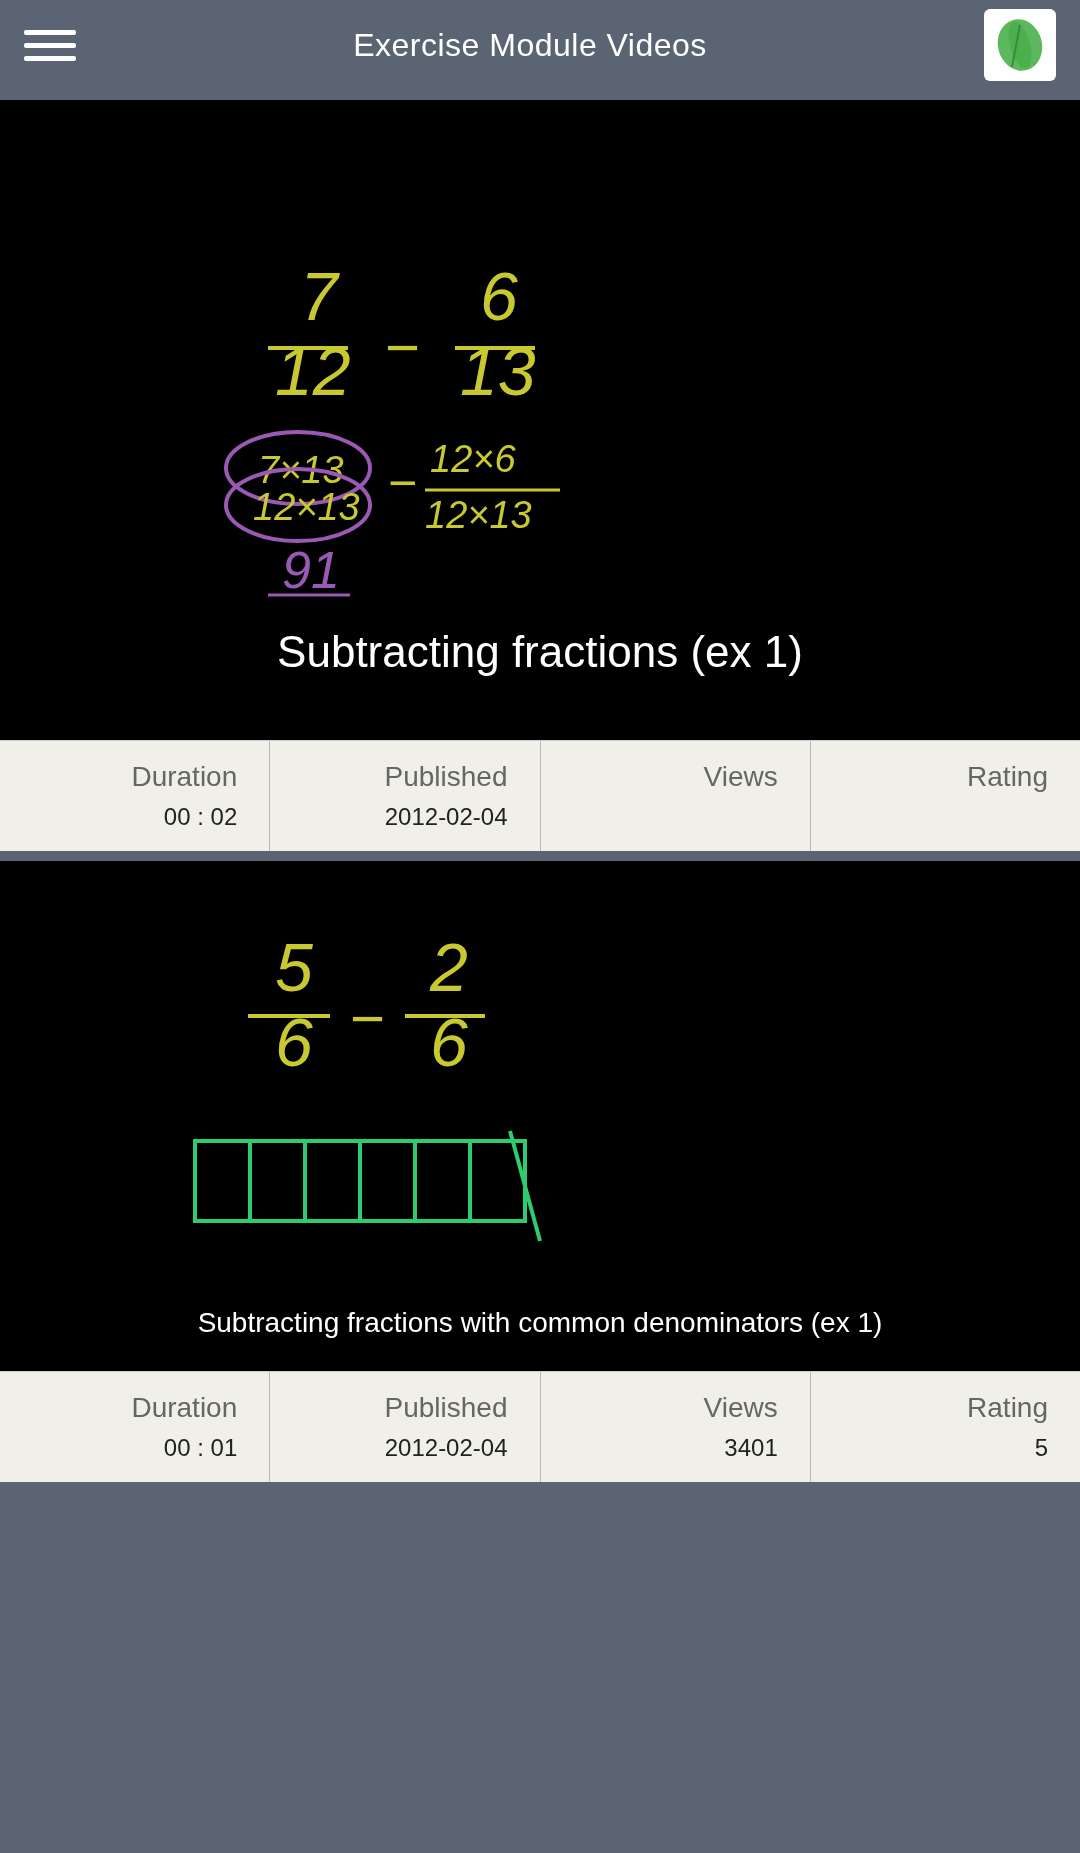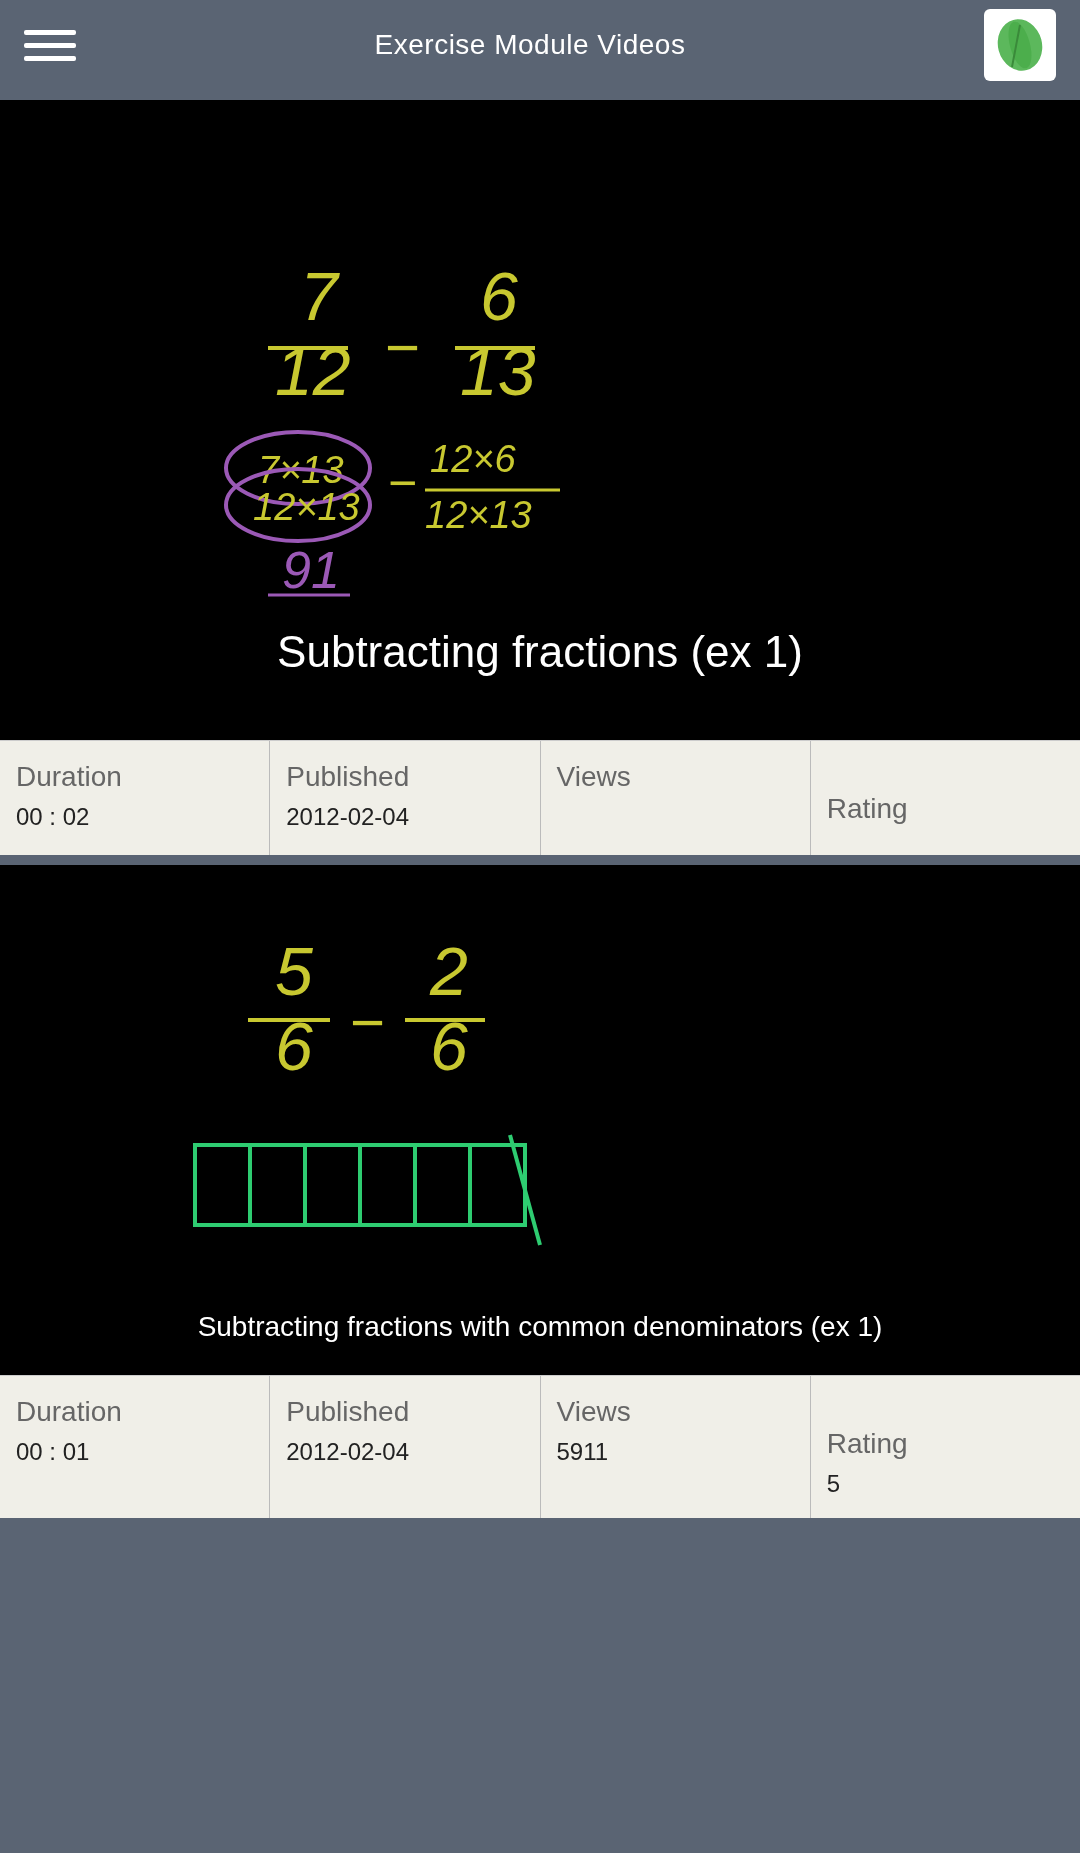--- a/index.html
+++ b/index.html
@@ -31,21 +31,21 @@
     .hamburger-icon span {
       display: block;
       width: 52px;
       height: 5px;
       background: white;
       border-radius: 2px;
     }
 
     .header-title {
       color: white;
-      font-size: 28px;
+      font-size: 32px;
       font-weight: normal;
       letter-spacing: 0.5px;
     }
 
     .logo-icon {
       width: 72px;
       height: 72px;
       background: white;
       border-radius: 6px;
       display: flex;
@@ -92,28 +92,27 @@
 
     
     .info-bar {
       background: #f0efe8;
       display: flex;
       border-top: 1px solid #ccc;
     }
 
     .info-cell {
       flex: 1;
-      padding: 20px 16px;
-      text-align: left;
+      padding: 20px 32px;
+      text-align: right;
       border-right: 1px solid #bbb;
     }
 
     .info-cell:last-child {
       border-right: none;
-      margin-top: 32px;
     }
 
     .info-label {
       color: #666;
       font-size: 28px;
       margin-bottom: 10px;
     }
 
     .info-value {
       color: #222;
@@ -235,20 +234,20 @@
     <div class="info-cell">
       <div class="info-label">Duration</div>
       <div class="info-value">00 : 01</div>
     </div>
     <div class="info-cell">
       <div class="info-label">Published</div>
       <div class="info-value">2012-02-04</div>
     </div>
     <div class="info-cell">
       <div class="info-label">Views</div>
-      <div class="info-value">5911</div>
+      <div class="info-value">3401</div>
     </div>
     <div class="info-cell">
       <div class="info-label">Rating</div>
       <div class="info-value">5</div>
     </div>
   </div>
 </div>
 
 </body></html>

